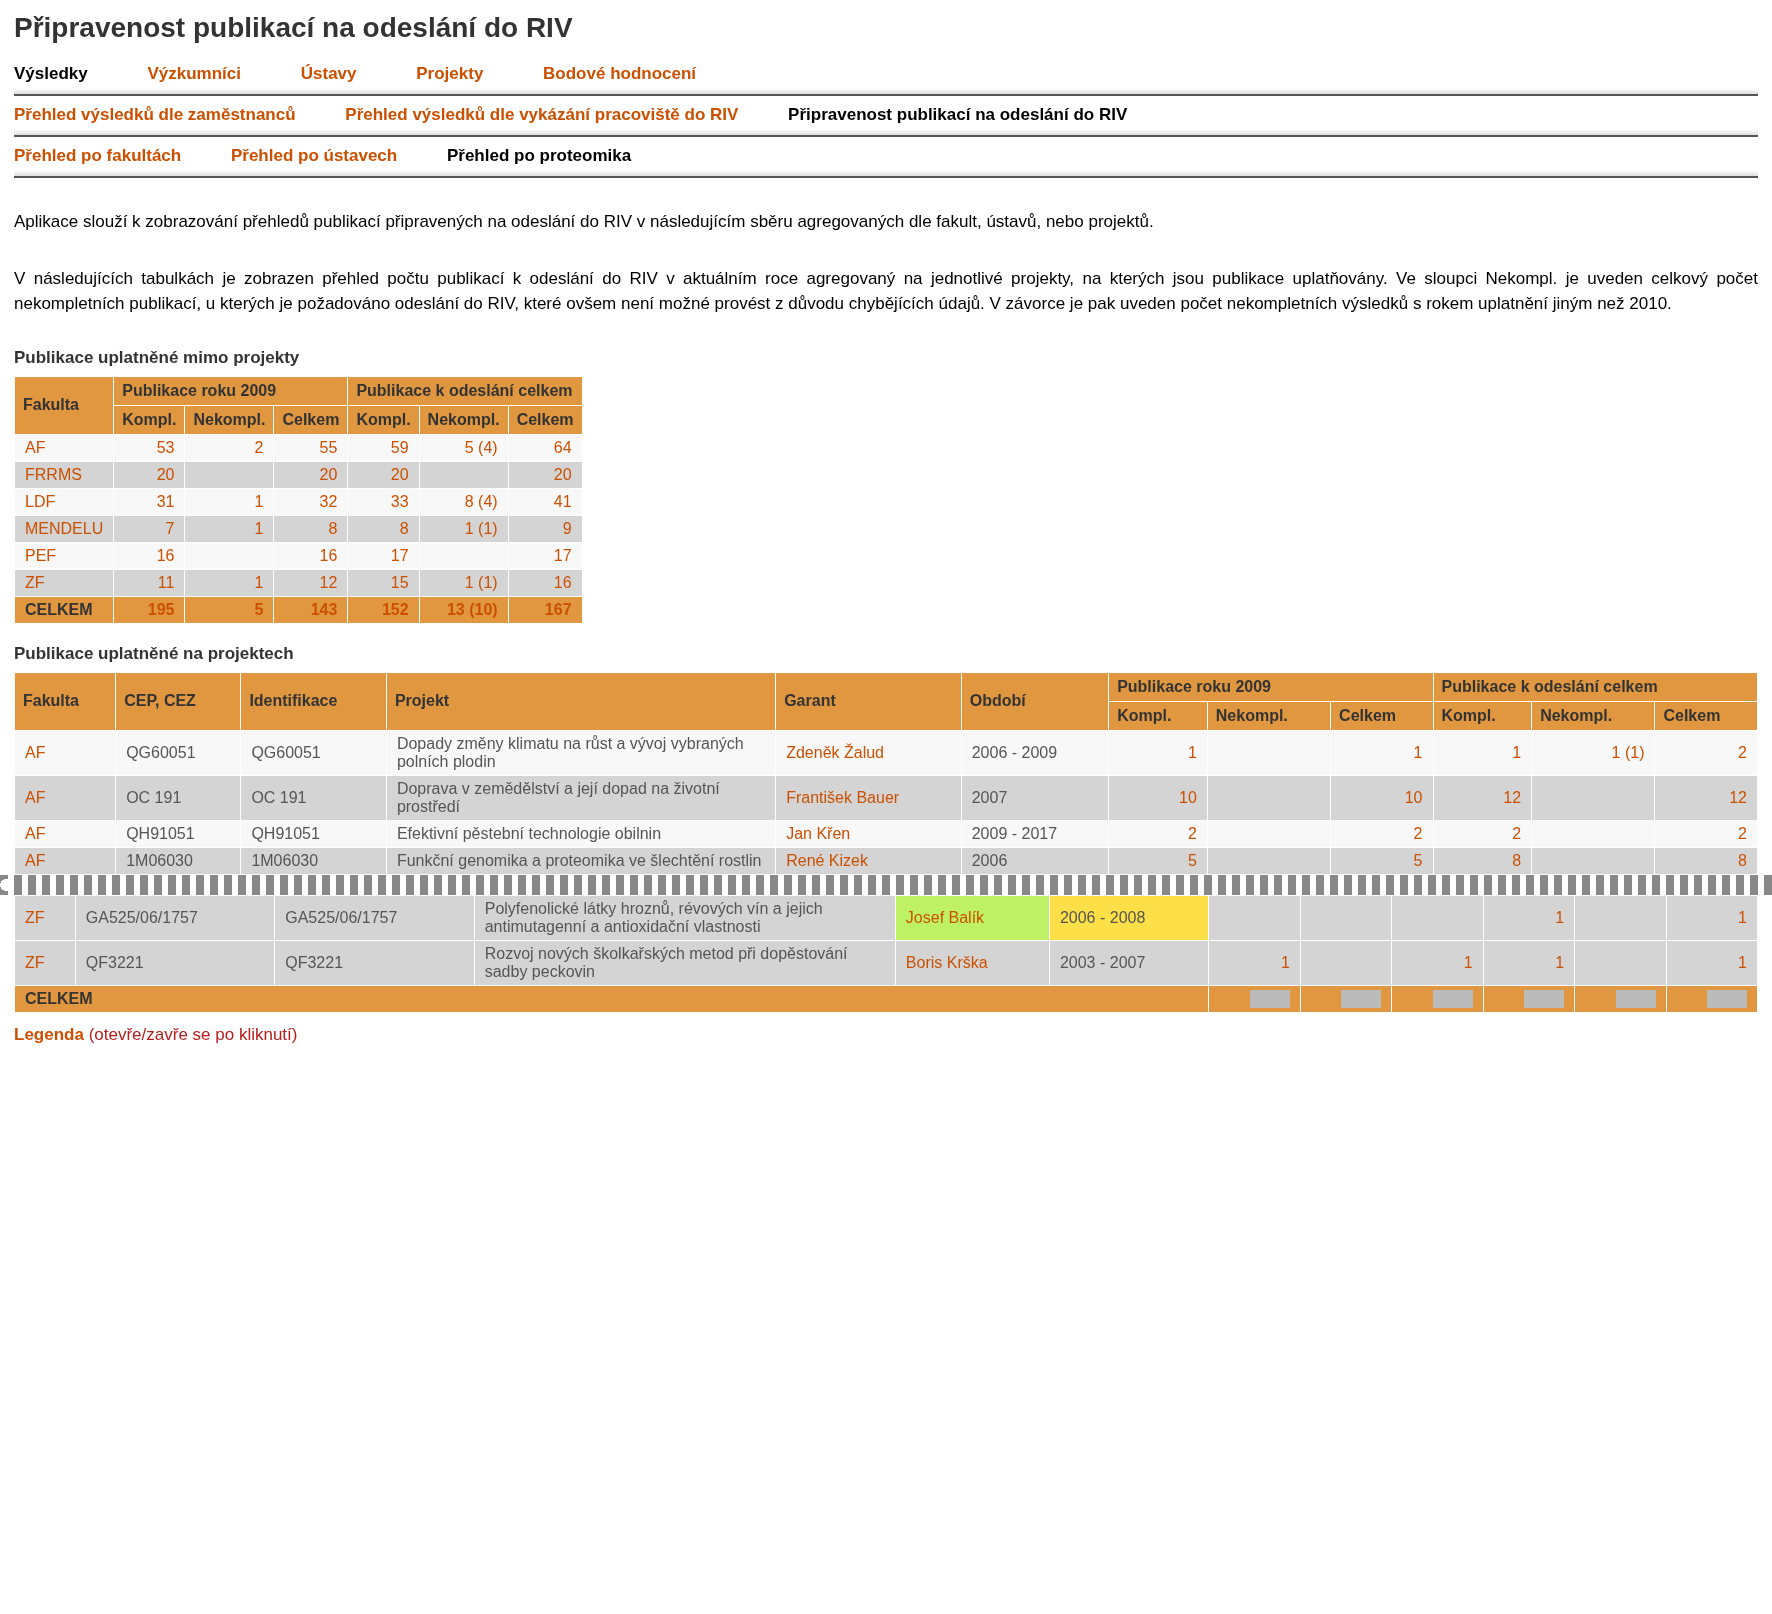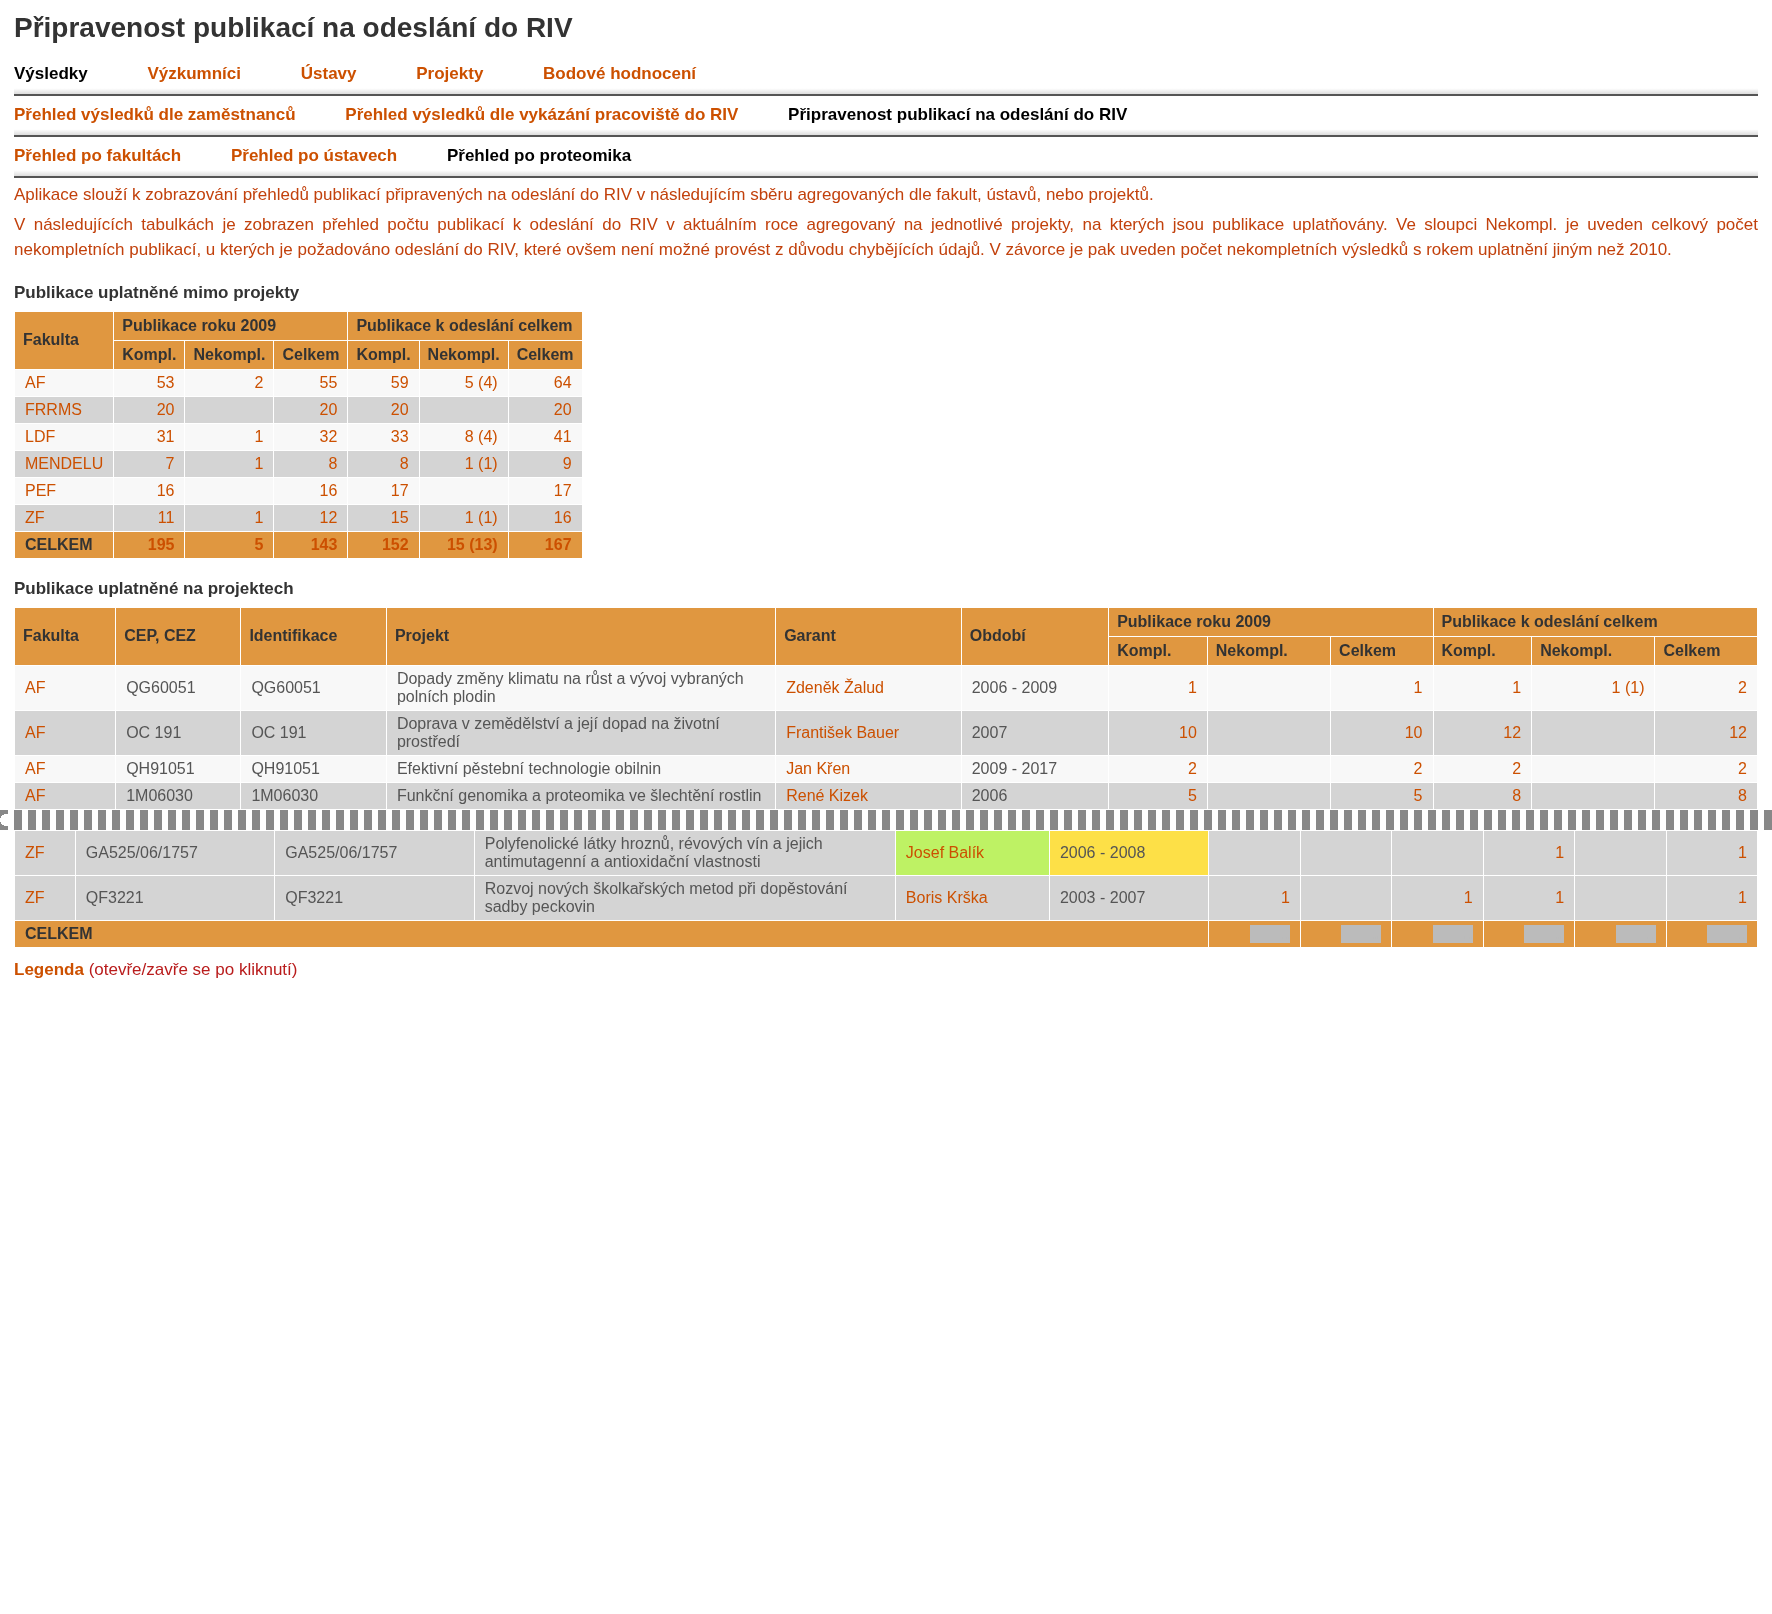--- a/index.html
+++ b/index.html
@@ -1,21 +1,21 @@
 <!DOCTYPE html>
 <html><head>
 <meta charset="utf-8">
 <style>
 body{font-family:Verdana,Arial,sans-serif;font-size:17px;color:#2a4a4a;background:#fff;margin:0;padding:8px 14px}
 h1{font-size:28px;color:#333;margin:4px 0 12px 0;font-weight:bold}
 .tabrow{border-bottom:2px solid #555;margin-bottom:1px;padding:8px 0 10px 0;background:linear-gradient(to bottom,#fff 0%,#fff 85%,#ddd 100%)}
 .tabrow a{color:#cc5000;text-decoration:none;margin-right:55px;font-size:17px;font-weight:bold;display:inline-block}
 .tabrow .act{color:#000}
 .tabrow.sub a{margin-right:45px}
-p{color:#c2410c;line-height:1.5;text-align:justify;margin:4px 0}
+p{color:#000000;line-height:1.5;text-align:justify;margin:31px 0}
 h3{font-size:17px;color:#333;font-weight:bold;margin:20px 0 8px 0}
 table{border-collapse:collapse;font-size:16px}
 th{background:#e09740;color:#333;padding:5px 8px;border:1px solid #fff;text-align:left;font-weight:bold}
 td{padding:4px 10px;border:1px solid #fff}
 .num{text-align:right;color:#cc5000}
 .gy{color:#555}
 .lk{color:#cc5000}
 tbody tr:nth-child(even) td{background:#d4d4d4}
 tbody tr:nth-child(odd) td{background:#f8f8f8}
 .tot td{background:#e09740!important;font-weight:bold;color:#333}
@@ -126,21 +126,21 @@
         <td class="num">15</td>
         <td class="num">1 (1)</td>
         <td class="num">16</td>
       </tr>
       <tr class="tot">
         <td>CELKEM</td>
         <td class="num">195</td>
         <td class="num">5</td>
         <td class="num">143</td>
         <td class="num">152</td>
-        <td class="num">15 (13)</td>
+        <td class="num">13 (10)</td>
         <td class="num">167</td>
       </tr>
     </tbody>
 </table>
 
 <h3>Publikace uplatněné na projektech</h3>
 
 <table class="w2">
 <thead>
 <tr>

